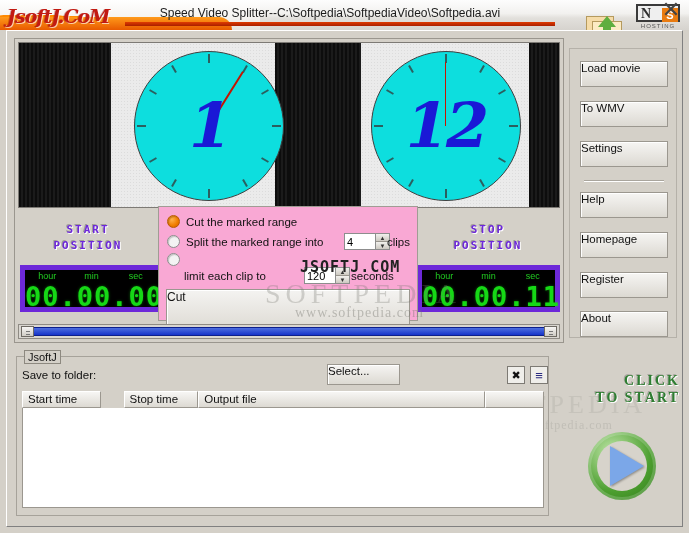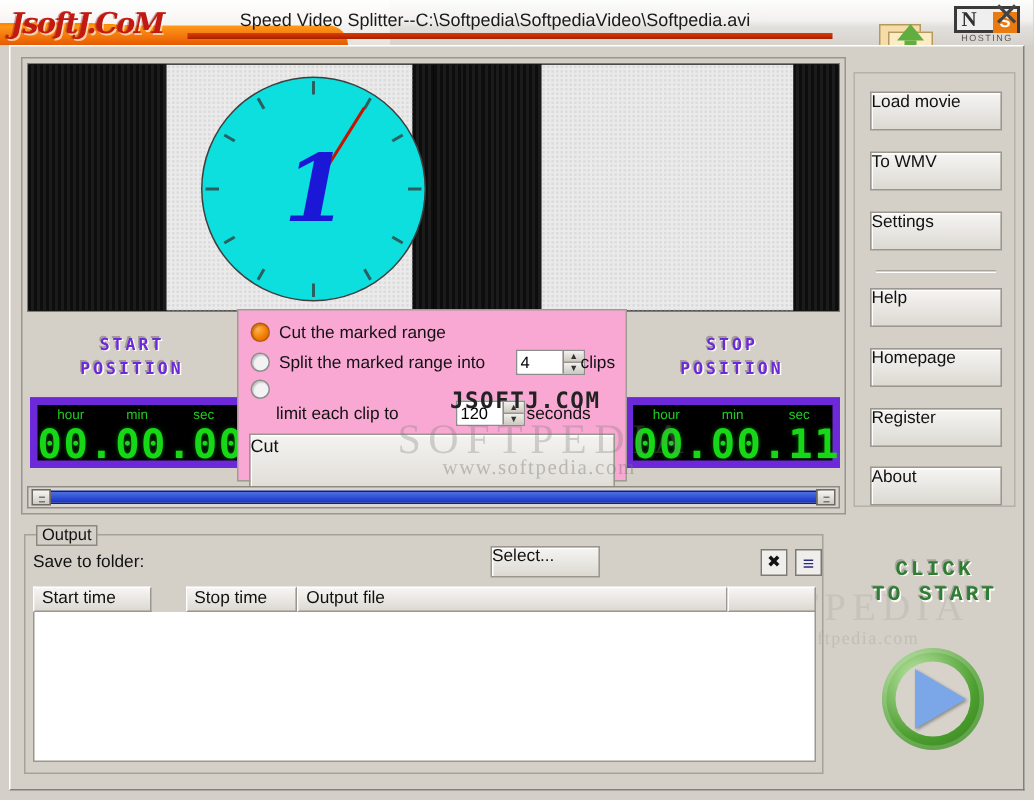--- a/index.html
+++ b/index.html
@@ -249,22 +249,22 @@
     box-sizing:border-box;font-size:11.5px;color:#111;padding-left:5px;line-height:15px;
     cursor:pointer;
   }
   .listbody{
     position:absolute;left:22px;top:408px;width:522px;height:100px;
     background:#fff;border:1px solid #9b978f;border-top:0;box-sizing:border-box;
   }
 
   
   .startlabel{
-    position:absolute;left:566px;top:372px;width:114px;text-align:center;
-    font-family:Liberation Mono, monospace;font-weight:bold;font-size:14px;
+    position:absolute;left:566px;top:372px;width:114px;text-align:right;
+    font-family:Liberation Serif, serif;font-weight:bold;font-size:14px;
     letter-spacing:2px;color:#2f7d32;line-height:17px;
     text-shadow:1px 1px 0 #fff,-1px -1px 0 rgba(0,0,0,.2);
   }
   .playbtn{
     position:absolute;left:588px;top:432px;width:68px;height:68px;
     border-radius:50%;cursor:pointer;
     background:radial-gradient(circle at 35% 30%,#bfe6a8,#4c9e2f 60%,#2e7a18);
     box-shadow:inset 0 0 0 3px rgba(255,255,255,.18);
   }
   .playbtn .inner{
@@ -361,20 +361,36 @@
         <div class="hand" style="left:73px;top:10px;width:2px;height:64px;transform:rotate(32deg);"></div>
         <div class="clocknum">1</div>
       </div>
     </div>
     <div class="pane">
       <div class="stripe-bg"></div>
       <div class="letterbox" style="left:0;width:32px;"></div>
       <div class="letterbox" style="left:32px;width:40px;"></div>
       <div class="frame-area" style="left:72px;width:168px;"></div>
       <div class="letterbox" style="left:240px;width:31px;"></div>
+      <div class="clock" style="left:82px;top:8px;width:148px;height:148px;">
+        <div class="tick" style="left:73px;top:2px;width:2px;height:9px;"></div>
+        <div class="tick" style="left:73px;top:137px;width:2px;height:9px;"></div>
+        <div class="tick" style="left:2px;top:73px;width:9px;height:2px;"></div>
+        <div class="tick" style="left:137px;top:73px;width:9px;height:2px;"></div>
+        <div class="tick" style="left:109px;top:13px;width:2px;height:8px;transform:rotate(30deg);"></div>
+        <div class="tick" style="left:129px;top:36px;width:2px;height:8px;transform:rotate(60deg);"></div>
+        <div class="tick" style="left:129px;top:104px;width:2px;height:8px;transform:rotate(120deg);"></div>
+        <div class="tick" style="left:109px;top:127px;width:2px;height:8px;transform:rotate(150deg);"></div>
+        <div class="tick" style="left:38px;top:127px;width:2px;height:8px;transform:rotate(210deg);"></div>
+        <div class="tick" style="left:17px;top:104px;width:2px;height:8px;transform:rotate(240deg);"></div>
+        <div class="tick" style="left:17px;top:36px;width:2px;height:8px;transform:rotate(300deg);"></div>
+        <div class="tick" style="left:38px;top:13px;width:2px;height:8px;transform:rotate(330deg);"></div>
+        <div class="hand" style="left:73px;top:10px;width:1px;height:64px;"></div>
+        <div class="clocknum">12</div>
+      </div>
     </div>
   </div>
 
   <div class="poslabel" style="left:18px;top:222px;">
     <div>START</div>
     <div>POSITION</div>
   </div>
   <div class="lcdbox" style="left:20px;top:265px;">
     <div class="lcd-labels">
       <span>hour</span>
@@ -449,21 +465,21 @@
     <div class="vbtn" style="top:52px;">To WMV</div>
     <div class="vbtn" style="top:92px;">Settings</div>
     <div class="vsep" style="top:131px;"></div>
     <div class="vbtn" style="top:143px;">Help</div>
     <div class="vbtn" style="top:183px;">Homepage</div>
     <div class="vbtn" style="top:223px;">Register</div>
     <div class="vbtn" style="top:262px;">About</div>
   </div>
 
   <div class="outgroup"></div>
-  <div class="outlegend">Output</div>
+  <div class="outlegend">JsoftJ</div>
   <div class="savelabel">Save to folder:</div>
   <div class="selbtn">Select...</div>
   <div class="minibtn" style="left:507px;">
     <span style="font-size:11px;line-height:11px;color:#111;">✖</span>
   </div>
   <div class="minibtn" style="left:530px;">
     <span style="font-size:13px;line-height:11px;color:#2a2a80;">≡</span>
   </div>
 
   <div class="listhead">

